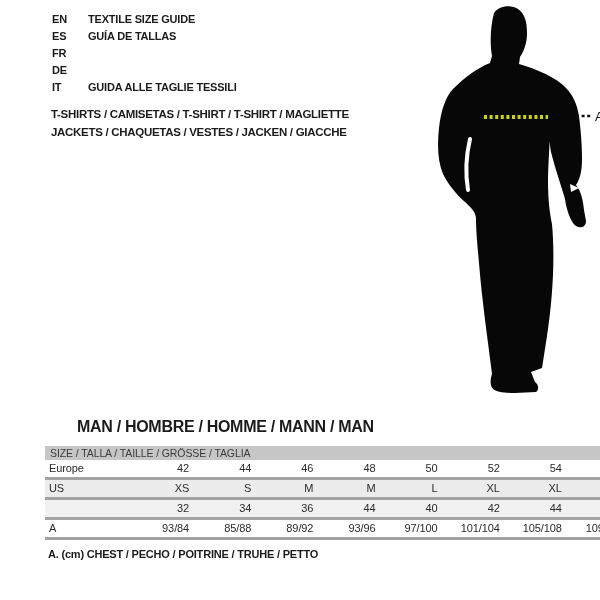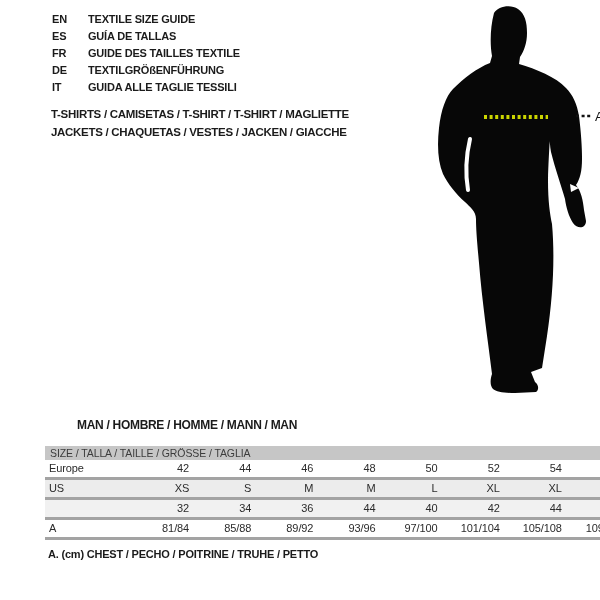--- a/index.html
+++ b/index.html
@@ -17,21 +17,21 @@
   .lang-text{white-space:nowrap;}
 
   
   .cat-block{position:absolute;left:21px;top:106px;font-size:11.5px;font-weight:bold;line-height:17.5px;letter-spacing:-0.3px;white-space:nowrap;}
 
   
   .figure-svg{position:absolute;left:390px;top:0;width:210px;height:400px;}
   .figure-svg text{font-family:"Liberation Sans","DejaVu Sans",sans-serif;font-size:13px;fill:#111;}
 
   
-  .gender{position:absolute;left:18px;top:418px;font-size:12px;font-weight:bold;letter-spacing:-0.3px;padding-left:29px;}
+  .gender{position:absolute;left:18px;top:418px;font-size:16px;font-weight:bold;letter-spacing:-0.3px;padding-left:29px;}
 
   
   .size-table{position:absolute;left:15px;top:446px;width:579px;font-size:11px;letter-spacing:-0.1px;}
   .thead{height:14px;line-height:14px;background:#c6c6c6;color:#3c3c3c;padding-left:5px;font-size:10.5px;}
   .trow{display:flex;height:17px;line-height:17px;border-bottom:3px solid #a3a3a3;color:#2b2b2b;}
   .tlabel{width:78px;padding-left:4px;}
   .tcell{flex:1;text-align:right;}
 
   
   .footnote{position:absolute;left:18px;top:548px;font-size:11px;font-weight:bold;letter-spacing:-0.2px;white-space:nowrap;text-align:right;}
@@ -45,25 +45,23 @@
       <div class="lang-row">
         <div class="lang-code">EN</div>
         <div class="lang-text">TEXTILE SIZE GUIDE</div>
       </div>
       <div class="lang-row">
         <div class="lang-code">ES</div>
         <div class="lang-text">GUÍA DE TALLAS</div>
       </div>
       <div class="lang-row">
         <div class="lang-code">FR</div>
-        <div class="lang-text">GUIDE DES TAILLES TEXTILE</div>
       </div>
       <div class="lang-row">
         <div class="lang-code">DE</div>
-        <div class="lang-text">TEXTILGRÖßENFÜHRUNG</div>
       </div>
       <div class="lang-row">
         <div class="lang-code">IT</div>
         <div class="lang-text">GUIDA ALLE TAGLIE TESSILI</div>
       </div>
     </div>
 
   <div class="cat-block">
     <div>T-SHIRTS / CAMISETAS / T-SHIRT / T-SHIRT / MAGLIETTE</div>
     <div>JACKETS / CHAQUETAS / VESTES / JACKEN / GIACCHE</div>
@@ -144,21 +142,21 @@
           <div class="tcell">34</div>
           <div class="tcell">36</div>
           <div class="tcell">44</div>
           <div class="tcell">40</div>
           <div class="tcell">42</div>
           <div class="tcell">44</div>
           <div class="tcell">46</div>
         </div>
         <div class="trow" style="background: rgb(255, 255, 255);">
           <div class="tlabel">A</div>
-          <div class="tcell">81/84</div>
+          <div class="tcell">93/84</div>
           <div class="tcell">85/88</div>
           <div class="tcell">89/92</div>
           <div class="tcell">93/96</div>
           <div class="tcell">97/100</div>
           <div class="tcell">101/104</div>
           <div class="tcell">105/108</div>
           <div class="tcell">109/112</div>
         </div>
       </div>
   </div>

